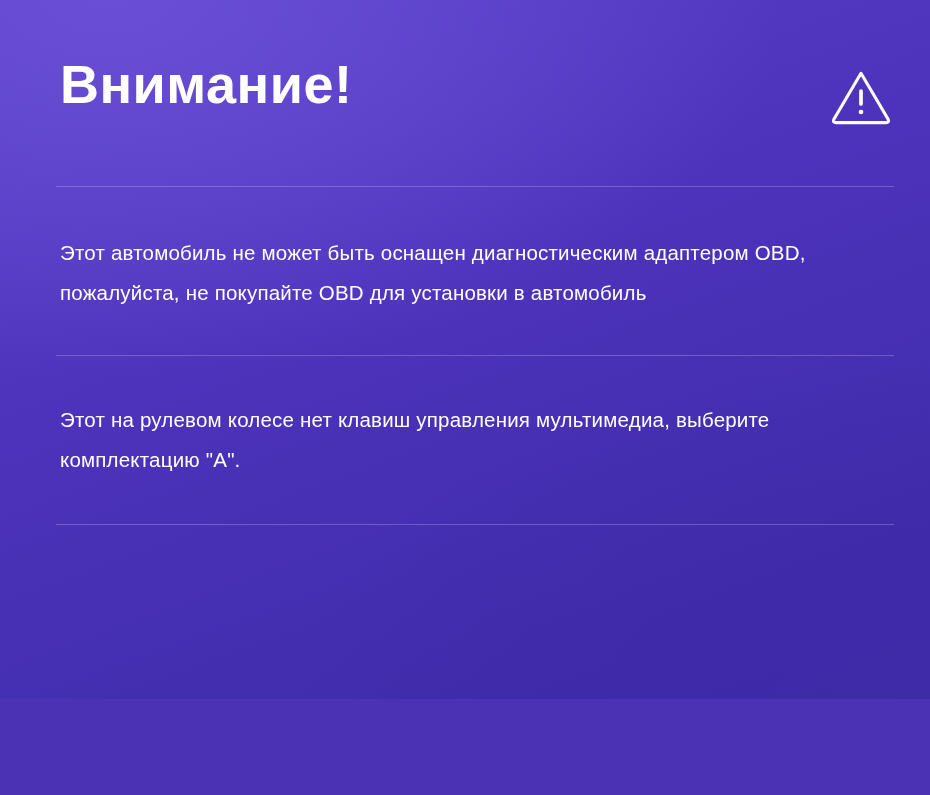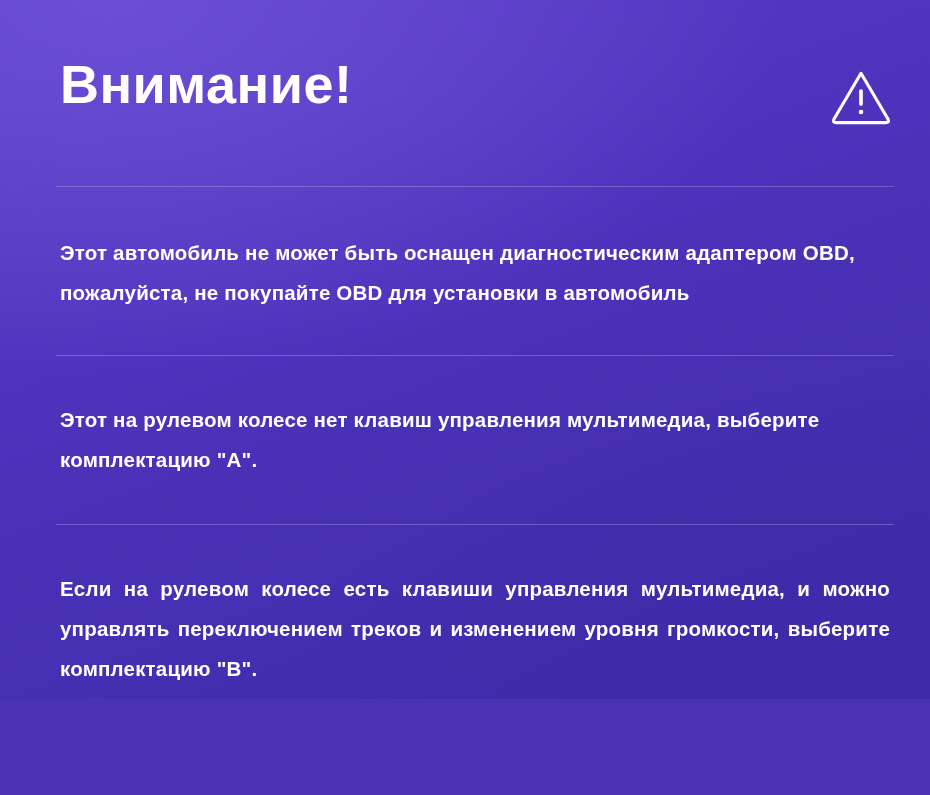--- a/index.html
+++ b/index.html
@@ -67,21 +67,21 @@
     padding: 44px 4px 44px 4px;
   }
   .section.first { padding-top: 46px; padding-bottom: 42px; }
 
   .section p {
     margin: 0;
     font-size: 20.5px;
     line-height: 1.95;
     letter-spacing: 0.2px;
     color: #ffffff;
-    font-weight: 700;
+    font-weight: 400;
   }
 
   .section.justify p {
     text-align: justify;
     text-align-last: left;
   }
 
   .spacer-bottom {
     height: 40px;
   }
@@ -110,18 +110,15 @@
   </div>
 
   <div class="divider"></div>
 
   <div class="section">
     <p>Этот на рулевом колесе нет клавиш управления мультимедиа, выберите комплектацию "А".</p>
   </div>
 
   <div class="divider"></div>
 
-  <div class="section justify">
-    <p>Если на рулевом колесе есть клавиши управления мультимедиа, и можно управлять переключением треков и изменением уровня громкости, выберите комплектацию "B".</p>
-  </div>
 
   <div class="spacer-bottom"></div>
 </div>
 
 </body></html>

